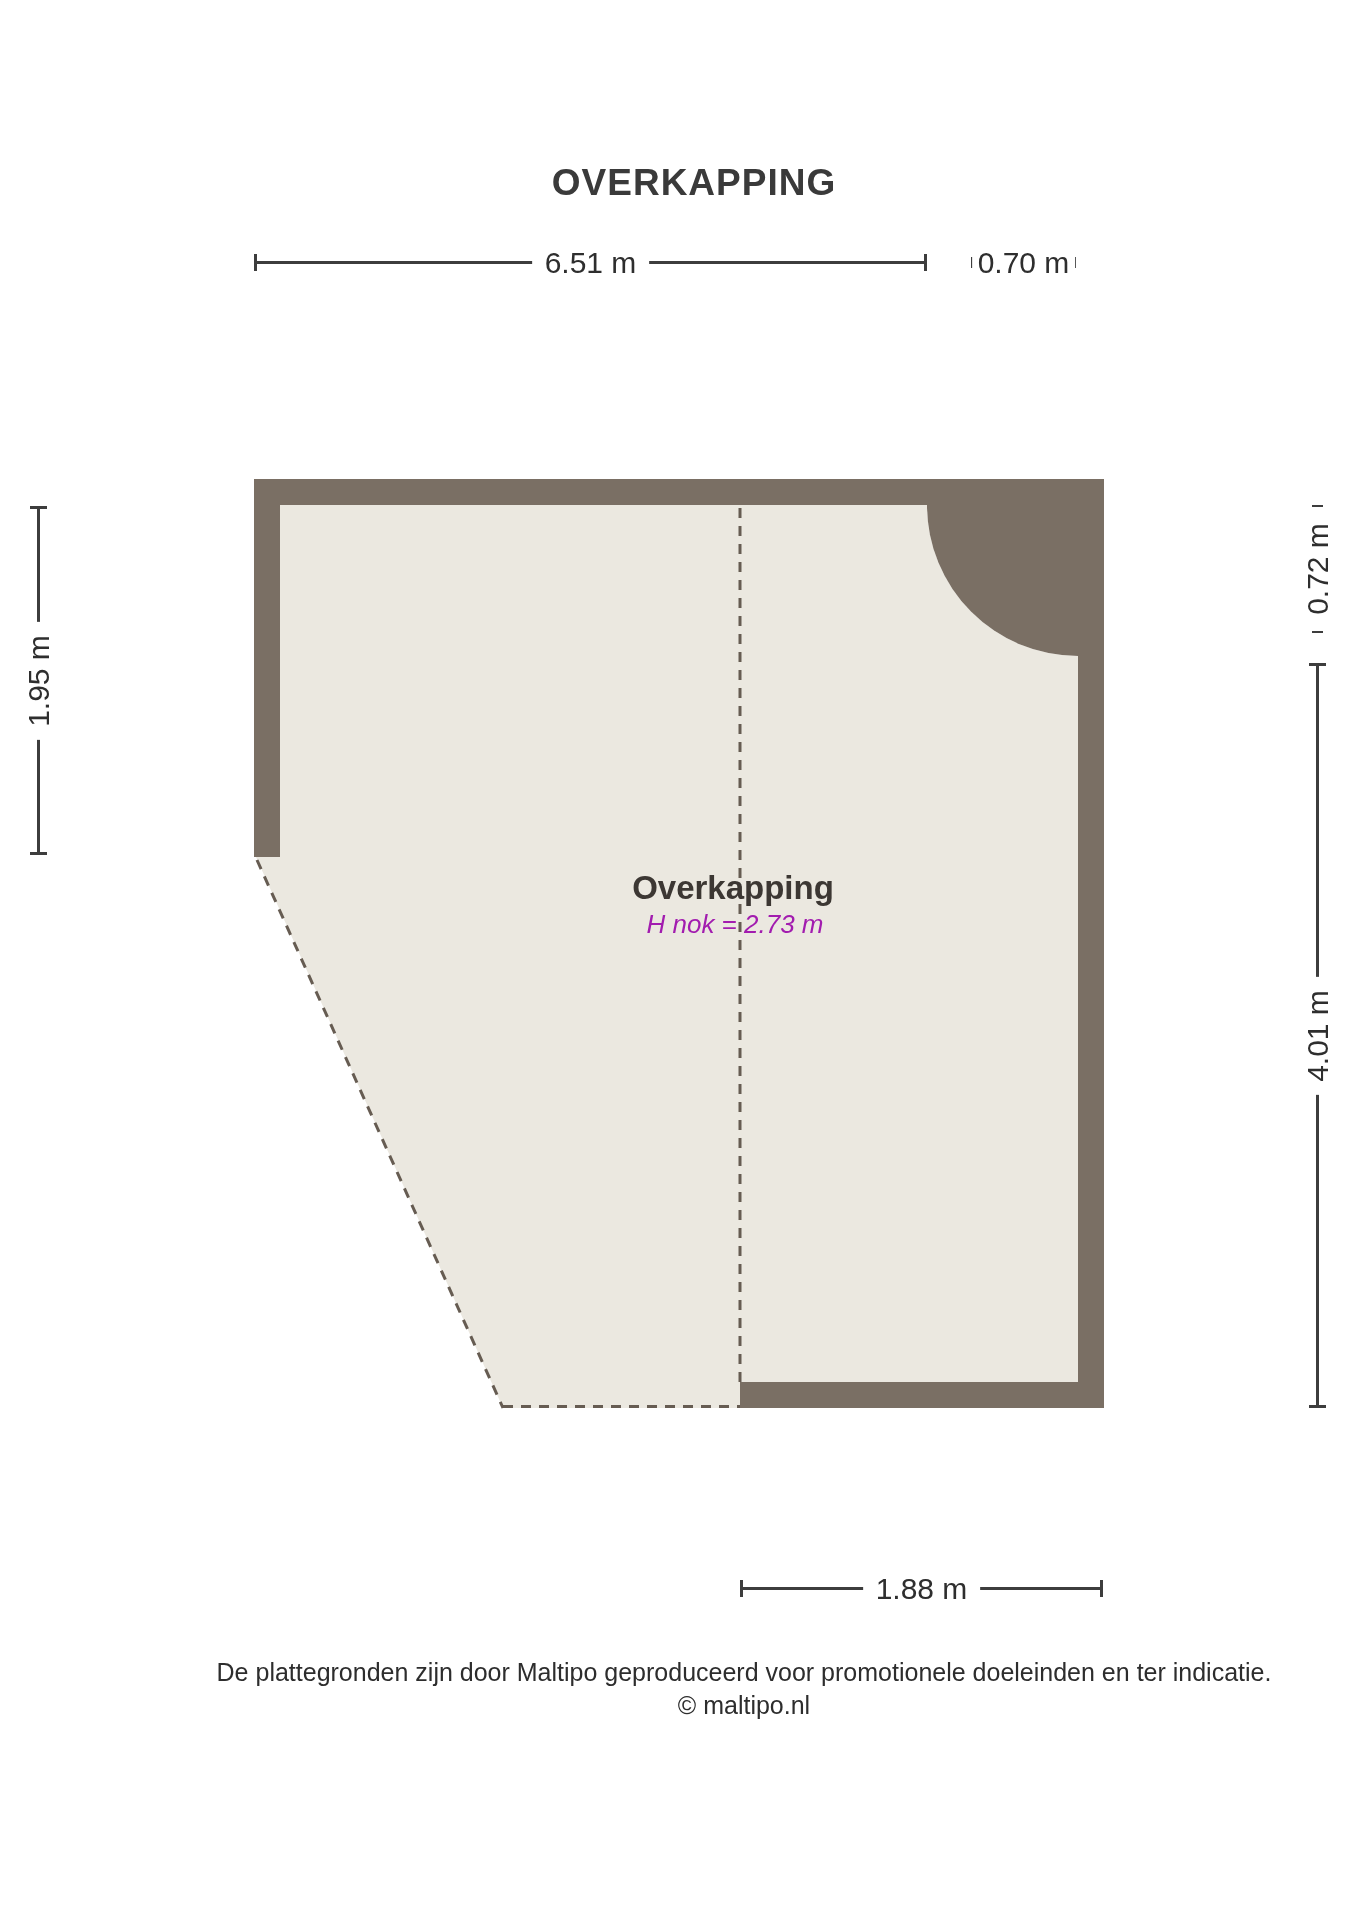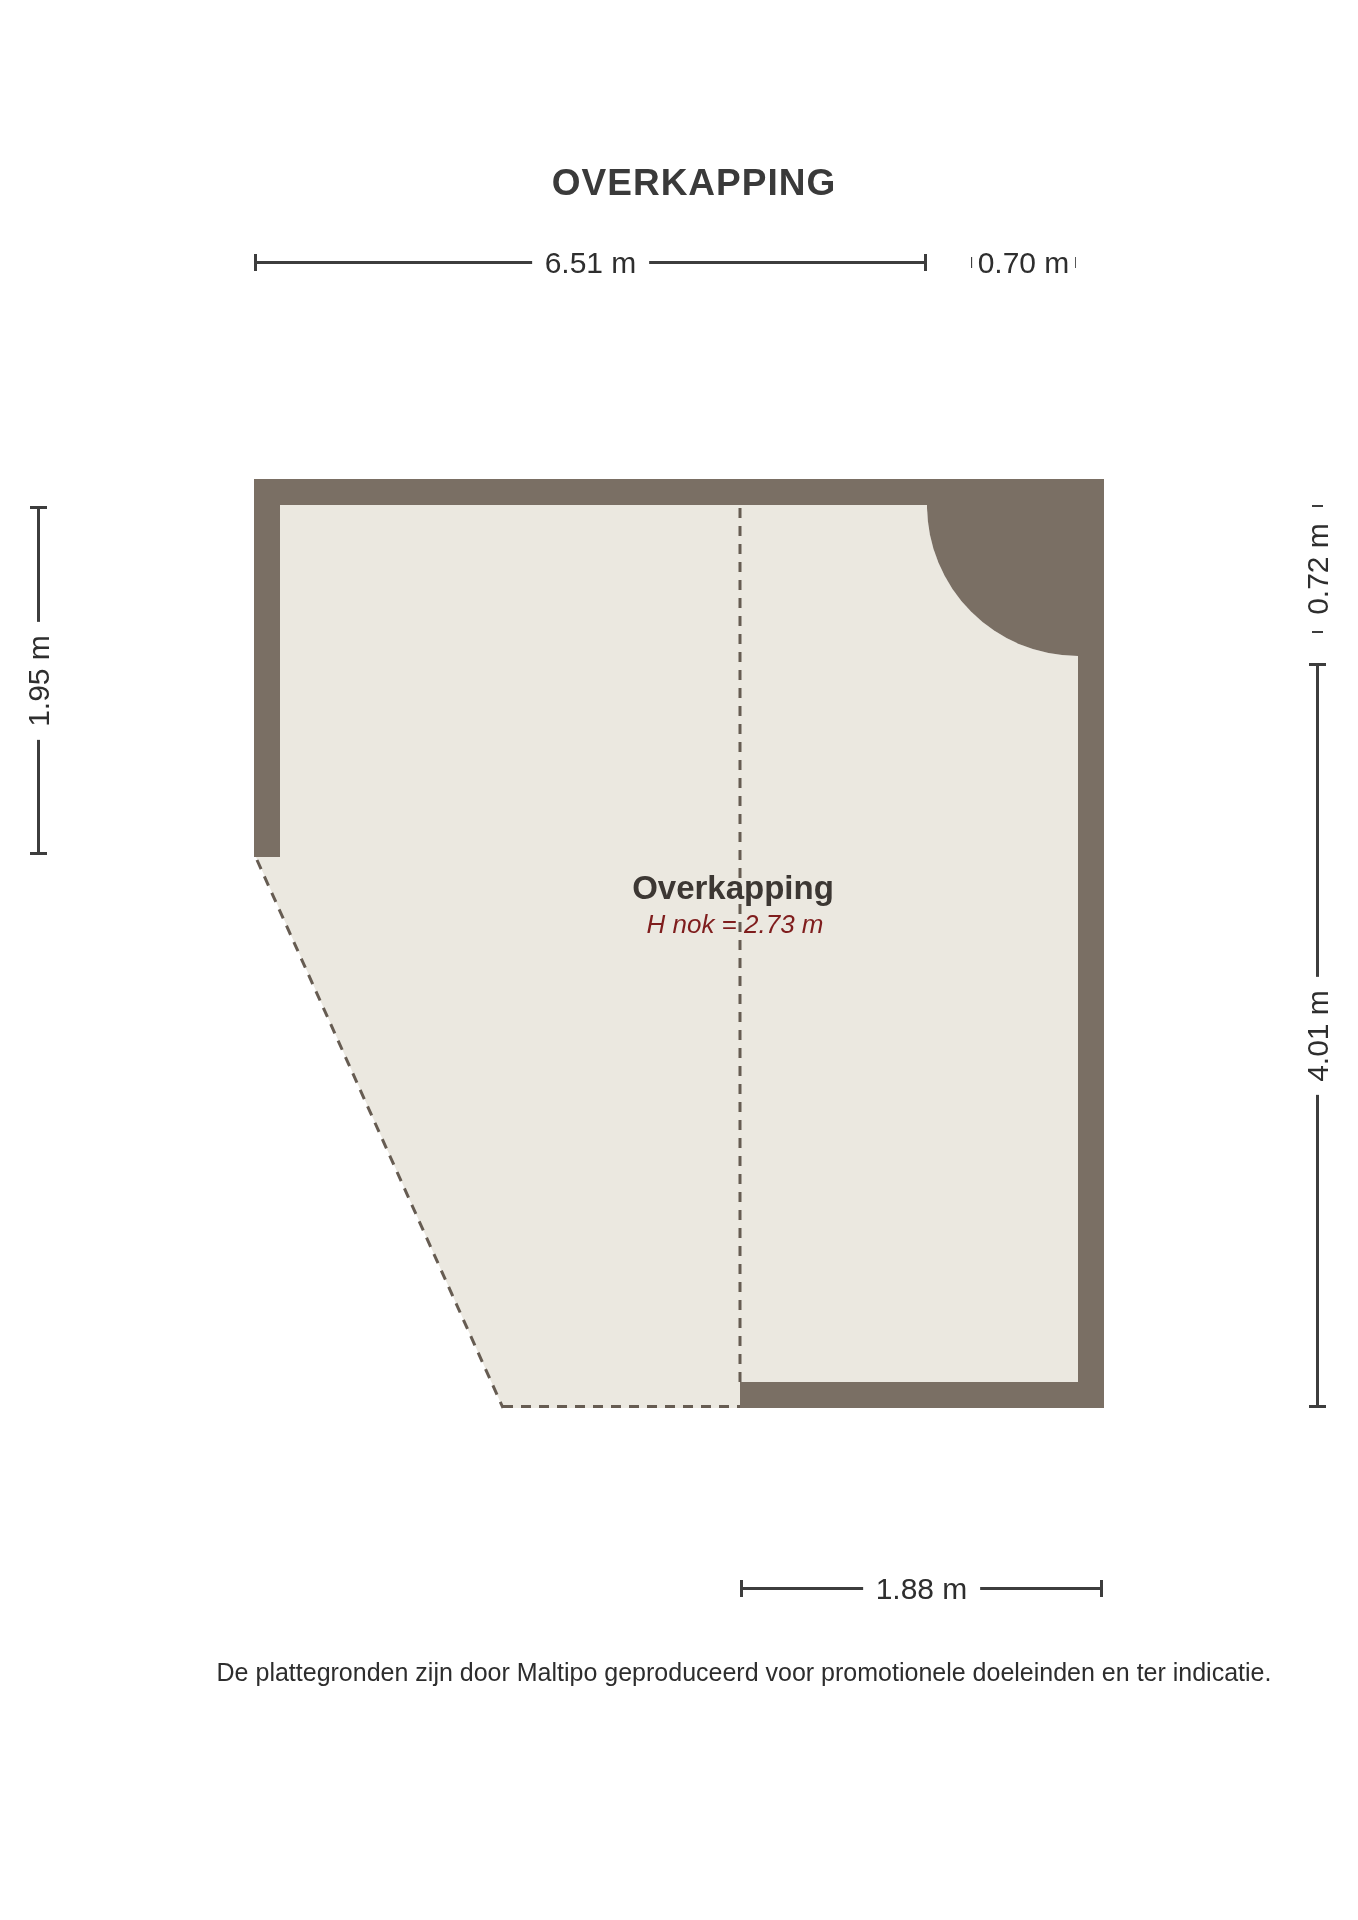--- a/index.html
+++ b/index.html
@@ -18,21 +18,21 @@
   }
   
   .plan{position:absolute;left:254px;top:479px;width:850px;height:930px;}
   
   .room-label{
     position:absolute;left:733px;top:888px;transform:translate(-50%,-50%);
     font-size:33px;font-weight:600;color:#3c3733;white-space:nowrap;
   }
   .room-sublabel{
     position:absolute;left:735px;top:924px;transform:translate(-50%,-50%);
-    font-size:26px;font-style:italic;color:#7f1d1d;white-space:nowrap;
+    font-size:26px;font-style:italic;color:#a21caf;white-space:nowrap;
   }
   
   .dim{position:absolute;}
   .dim-h{height:17px;}
   .dim-v{width:17px;}
   .dim-line-h{position:absolute;left:0;right:0;top:7px;height:3px;background:var(--dimension-line);}
   .dim-line-v{position:absolute;top:0;bottom:0;left:7px;width:3px;background:var(--dimension-line);}
   .tick-v{position:absolute;top:0;height:17px;width:3px;background:var(--dimension-line);}
   .tick-v.s{top:3px;height:11px;width:2px;}
   .tick-l{left:0;} .tick-r{right:0;}
@@ -114,13 +114,14 @@
 
 <div class="dim dim-h" style="left:740px;top:1580px;width:363px;">
   <div class="dim-line-h"></div>
   <div class="tick-v tick-l"></div>
   <div class="tick-v tick-r"></div>
   <span class="dim-label">1.88 m</span>
 </div>
 
 <div class="footer">
   <div>De plattegronden zijn door Maltipo geproduceerd voor promotionele doeleinden en ter indicatie.</div>
+  <div>© maltipo.nl</div>
 </div>
 
 </body></html>

